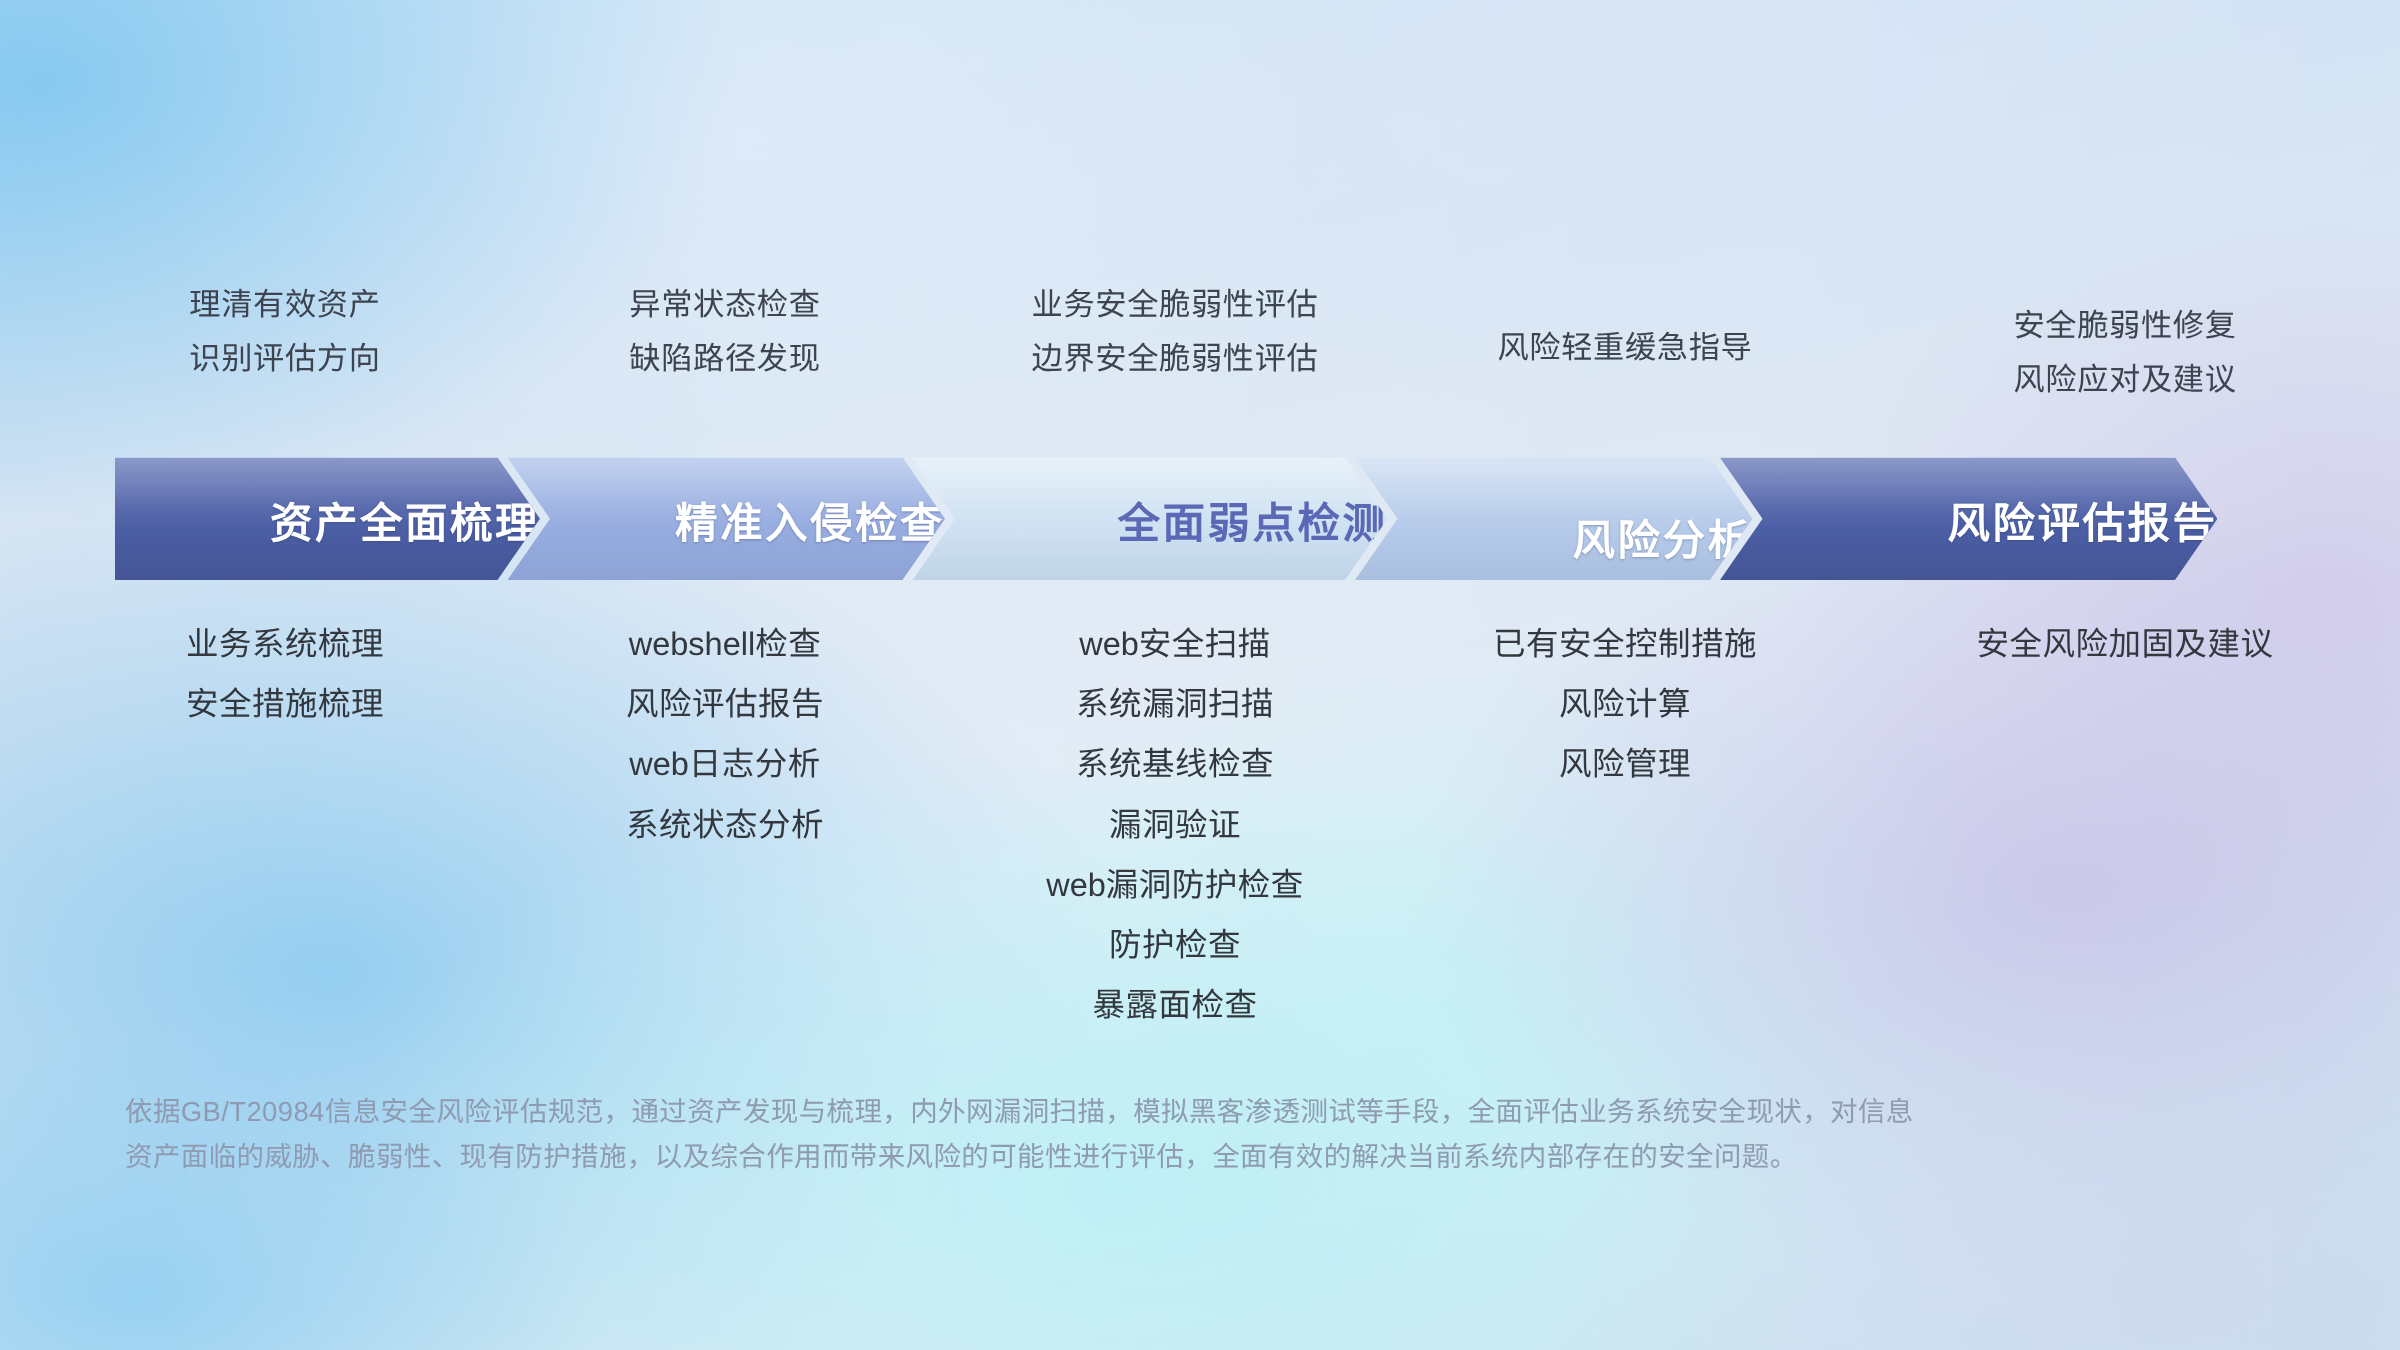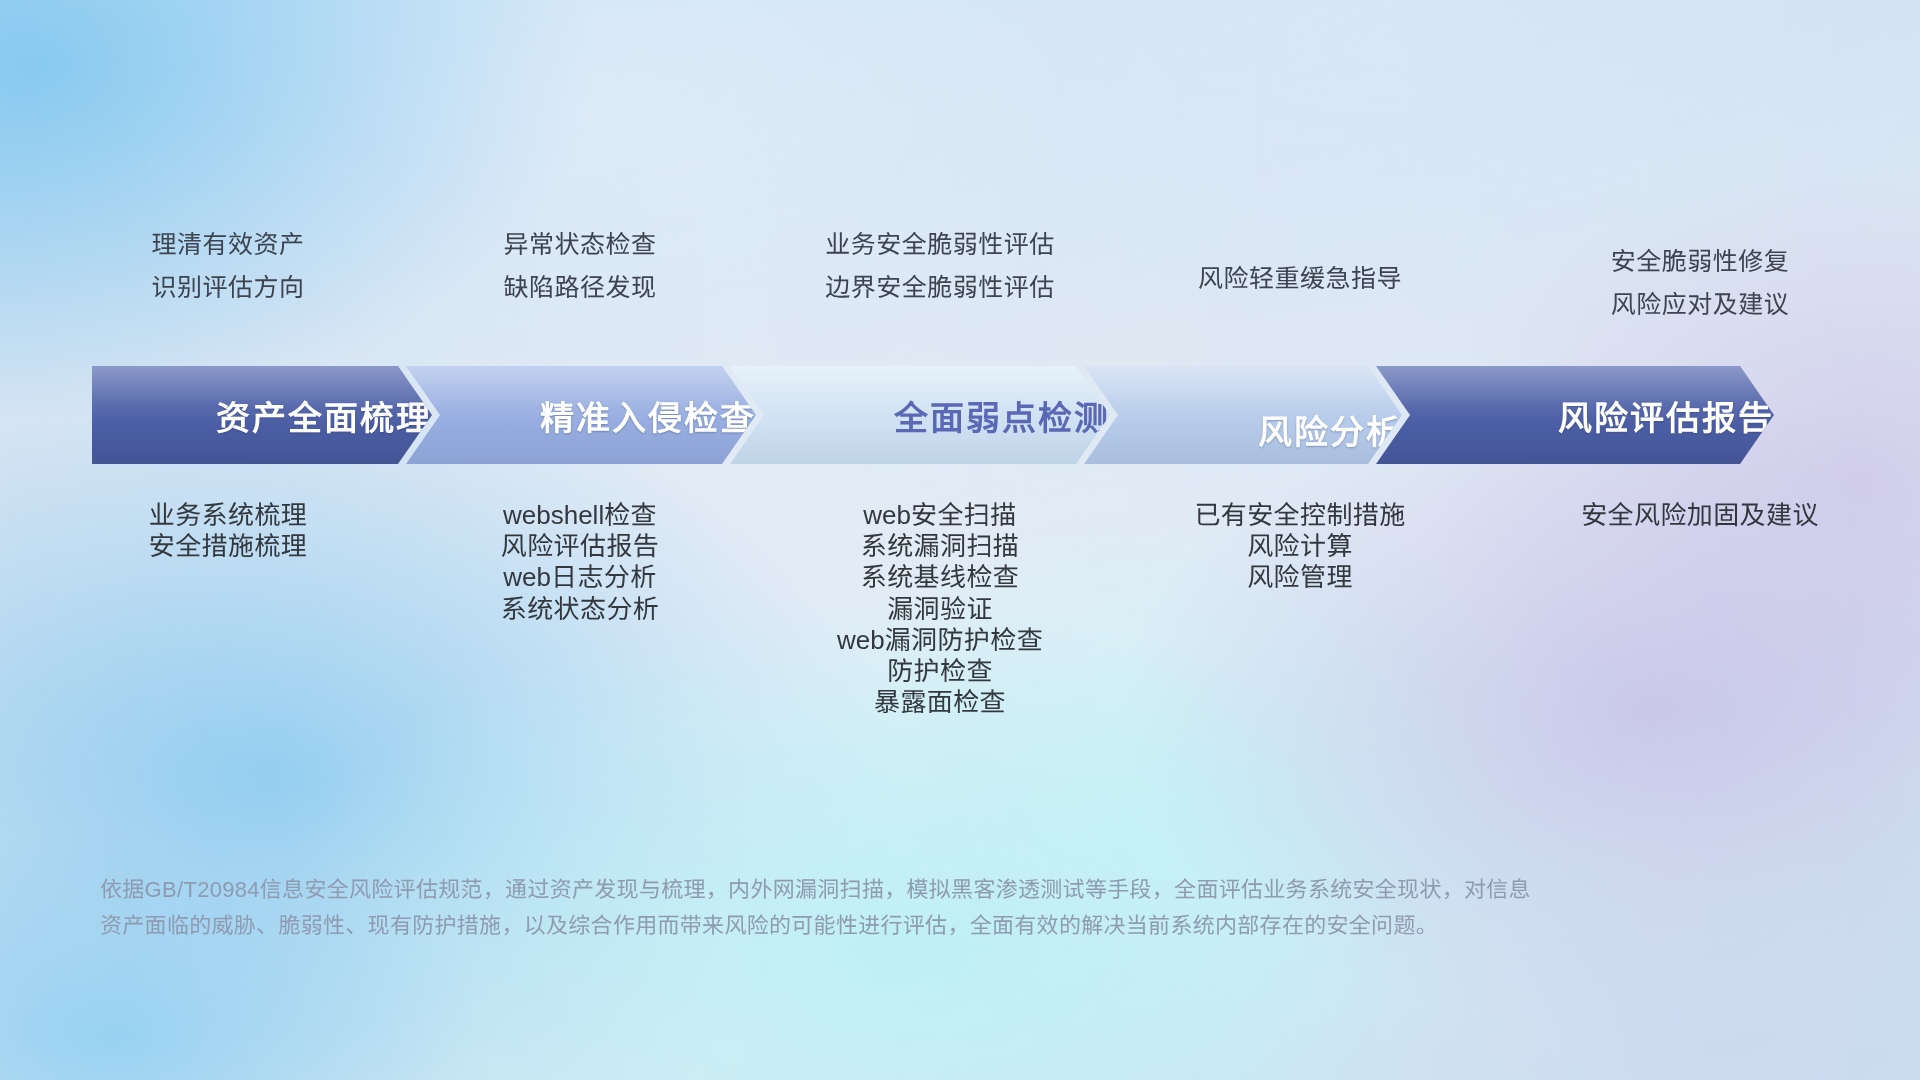--- a/index.html
+++ b/index.html
@@ -134,20 +134,21 @@
     top: 500px;
     left: 0;
     width: 1920px;
     display: flex;
   }
   .bottom-col {
     flex: 0 0 auto;
     display: flex;
     flex-direction: column;
     align-items: center;
+    gap: 17px;
   }
   .bottom-line {
     font-size: 26px;
     color: #33383f;
     line-height: 1.2;
     white-space: nowrap;
     letter-spacing: 0.4px;
   }
   .bottom-line .lat {
     font-weight: normal;

